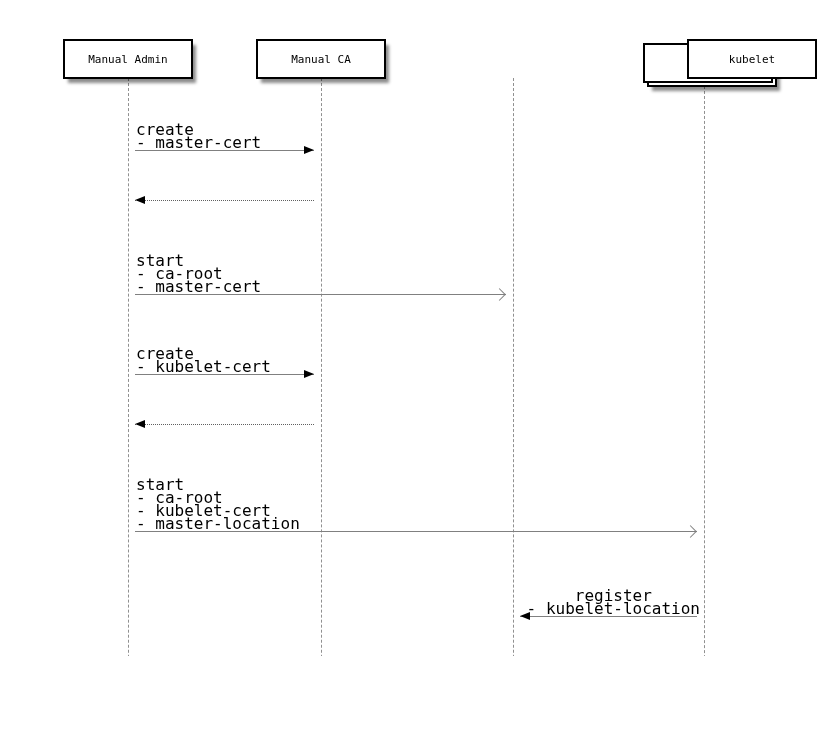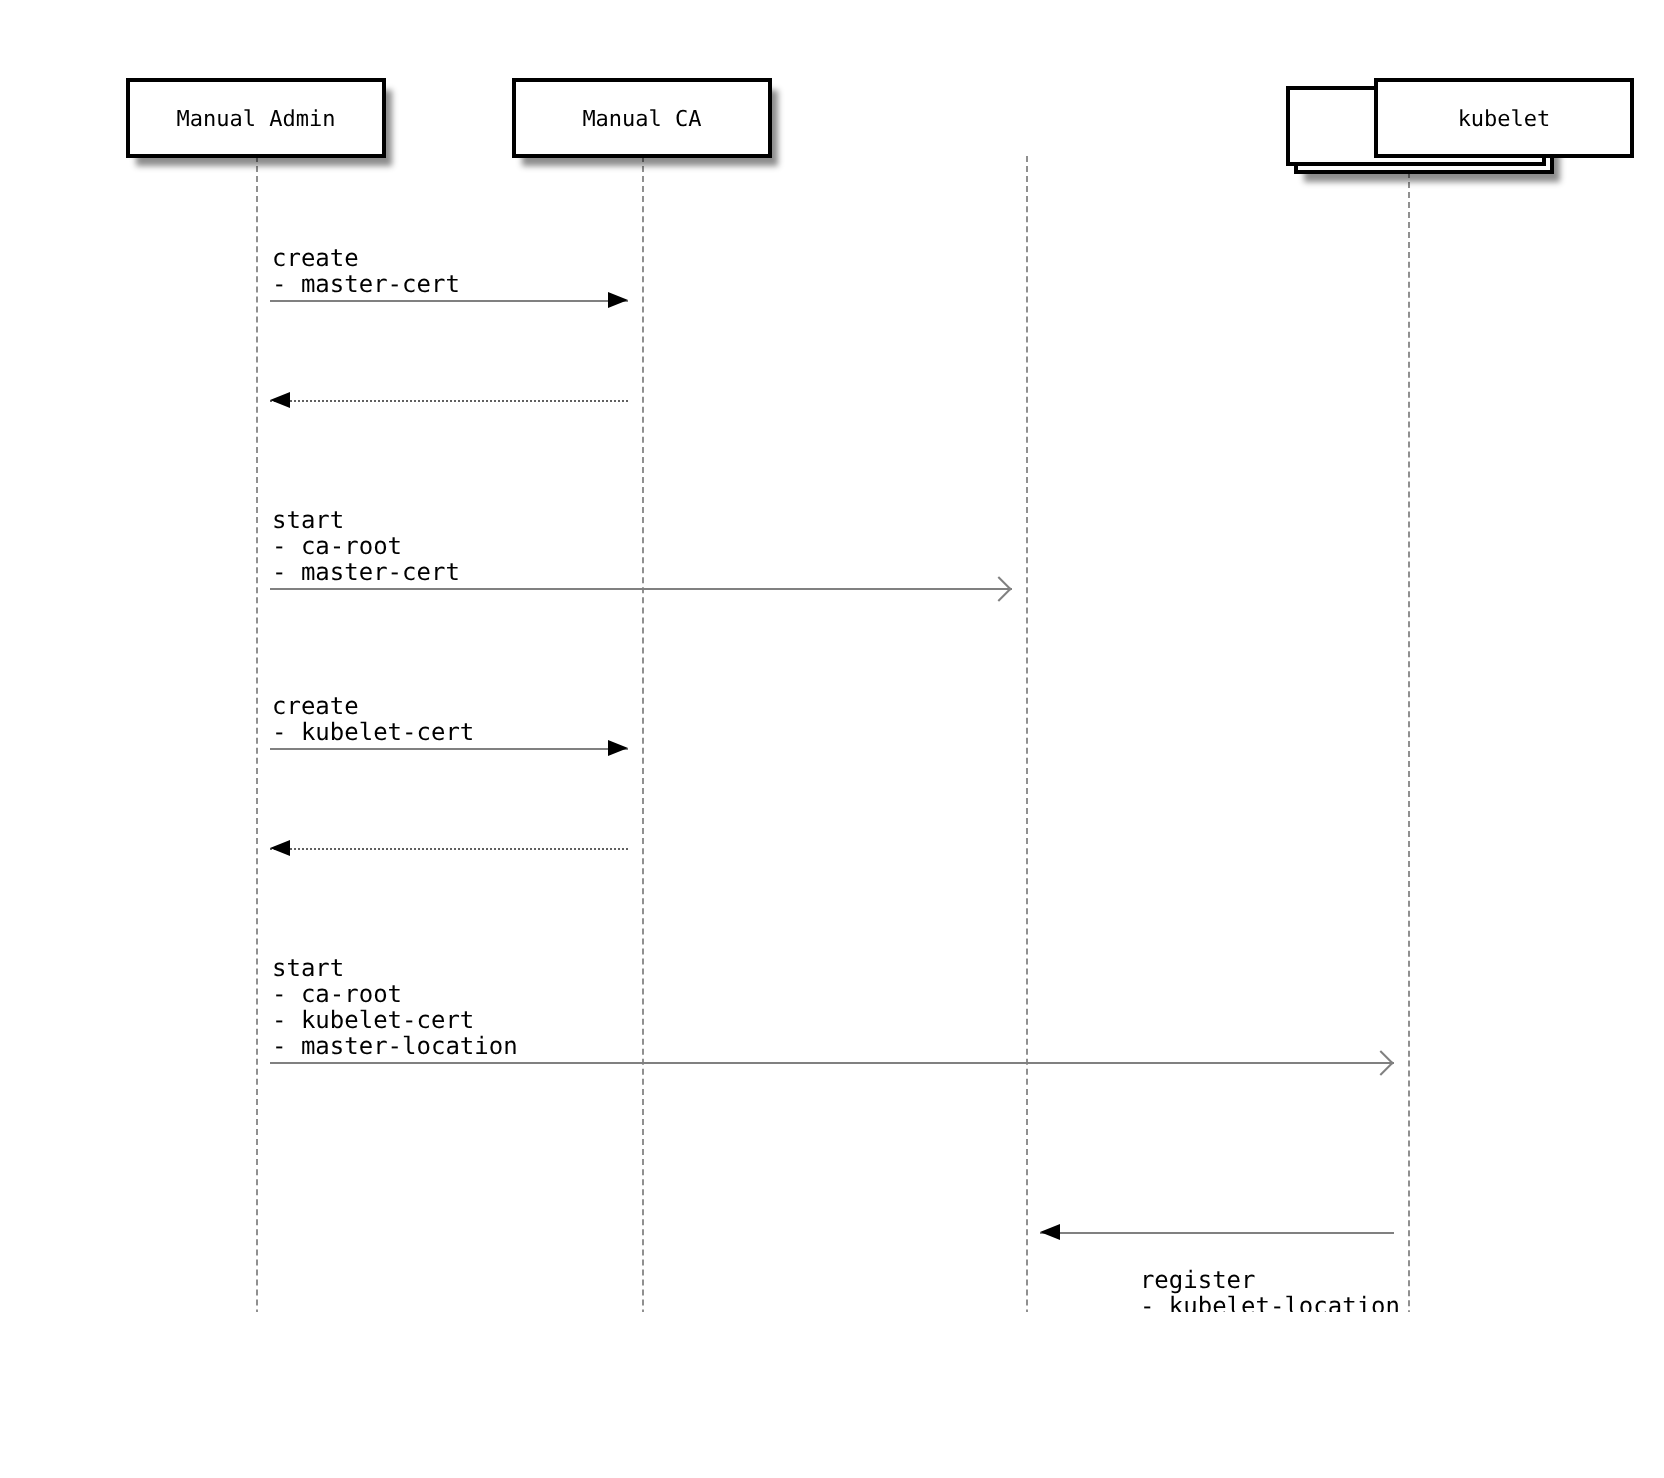--- a/index.html
+++ b/index.html
@@ -35,26 +35,26 @@
     position:absolute;
     width:0;
     border-left:1px dashed #909090;
     z-index:0;
   }
   .mline{ position:absolute;height:0;z-index:4; }
   .mline.solid{ border-top:1px solid #808080; }
   .mline.dotted{ border-top:1px dotted #606060; }
   .mlabel{
     position:absolute;
-    font-size:12px;line-height:13px;
+    font-size:16px;line-height:13px;
     white-space:pre;
     color:#000000;
     z-index:5;
   }
-  .mlabel.ralign{ text-align:left;margin-top:45px; }
+  .mlabel.ralign{ text-align:center; }
   .head{ position:absolute;z-index:5; }
   .head-filled-right{ width:0;height:0;border-left:10px solid #000;border-top:4px solid transparent;border-bottom:4px solid transparent; }
   .head-filled-left{ width:0;height:0;border-right:10px solid #000;border-top:4px solid transparent;border-bottom:4px solid transparent; }
   .head-open-right{ width:8px;height:8px;border-top:1px solid #808080;border-right:1px solid #808080;transform:rotate(45deg); }
 </style>
 </head>
 <body>
 
 <div class="stage" style="width: 832px; height: 656px;">
     <div class="abox shadowed" style="left: 63px; top: 39px;">

